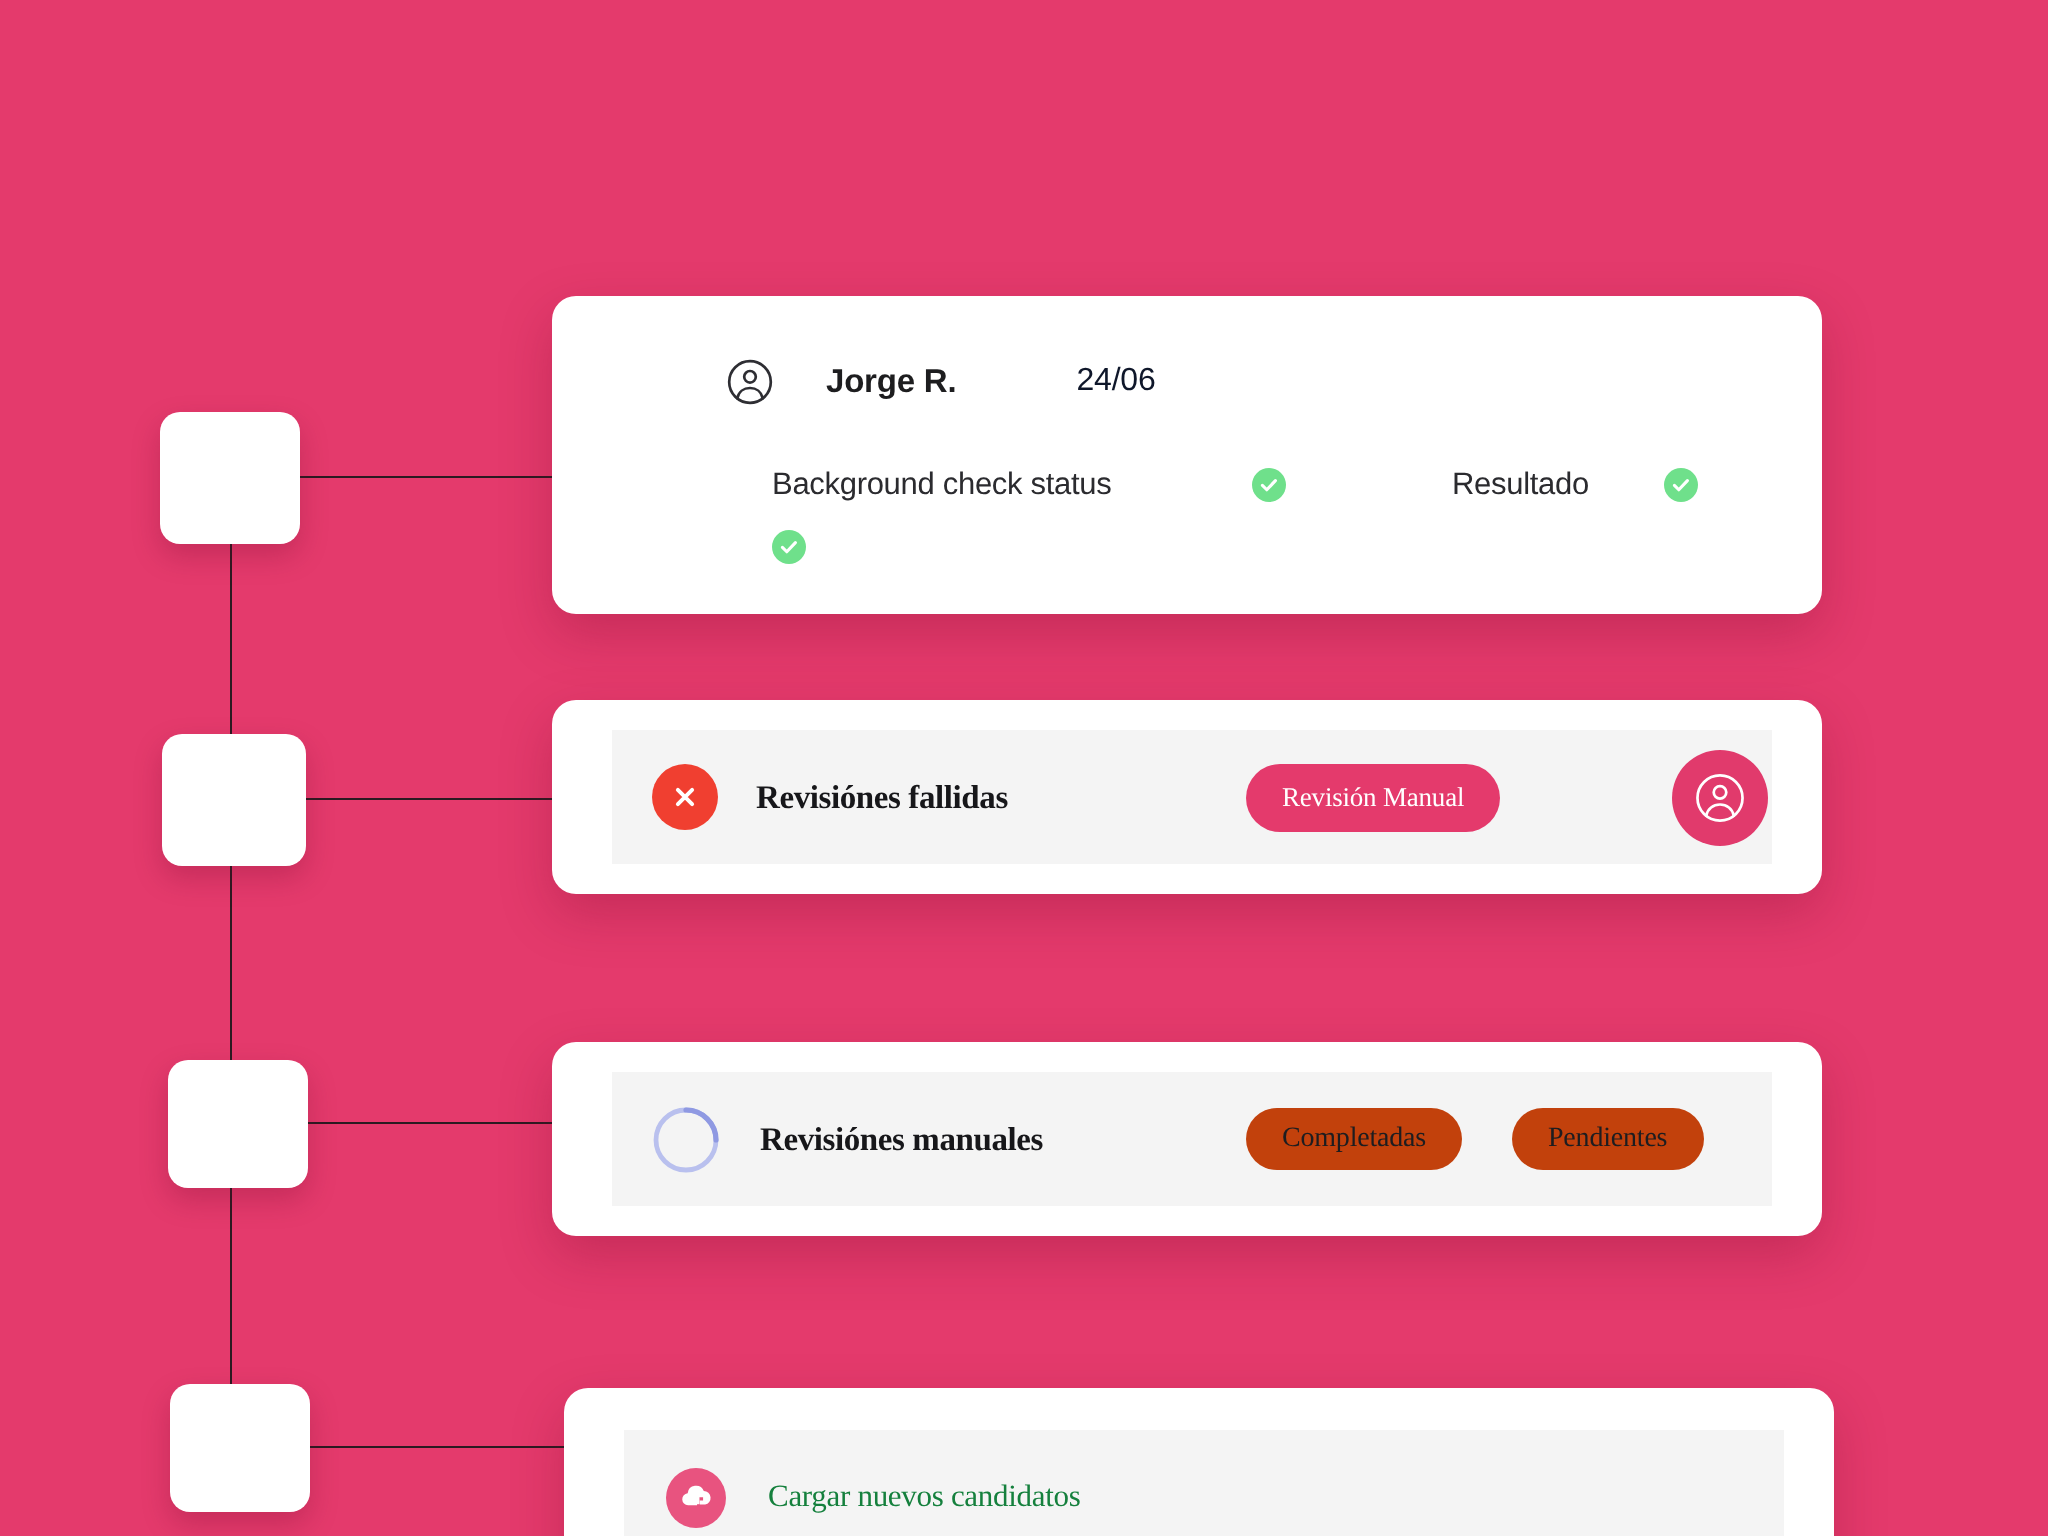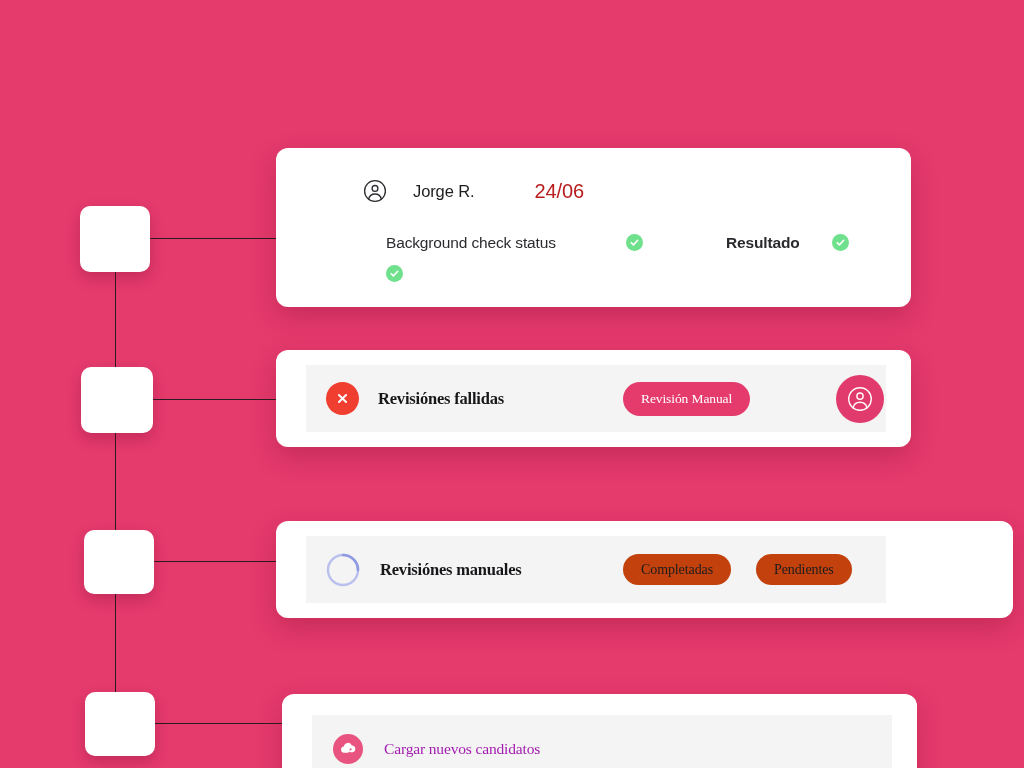--- a/index.html
+++ b/index.html
@@ -66,27 +66,27 @@
   }
   .avatar-outline {
     width: 24px;
     height: 24px;
     flex: 0 0 24px;
     margin-left: -23px;
     margin-right: 26px;
   }
   .profile-name {
     font-size: 16.5px;
-    font-weight: normal;
+    font-weight: bold;
     color: #1d1d1f;
     letter-spacing: -0.1px;
   }
   .profile-date {
-    font-size: 20px;
-    color: #b91c1c;
+    font-size: 16px;
+    color: #0f172a;
     margin-left: 60px;
     letter-spacing: -0.1px;
   }
   .check-grid {
     margin-top: 21px;
     padding-left: 110px;
     position: relative;
   }
   .check-row {
     display: flex;
@@ -101,21 +101,21 @@
     letter-spacing: -0.15px;
   }
   .result-col {
     position: absolute;
     left: 450px;
     top: 0;
     display: flex;
     align-items: center;
     height: 31px;
   }
-  .result-col .check-label { width: 106px; font-weight: bold; }
+  .result-col .check-label { width: 106px; }
 
   .badge-check {
     width: 17px;
     height: 17px;
     border-radius: 50%;
     background: #6fe08b;
     display: inline-flex;
     align-items: center;
     justify-content: center;
     flex: 0 0 17px;
@@ -191,21 +191,21 @@
     display: flex;
     align-items: center;
     justify-content: center;
     cursor: pointer;
   }
 
   
   #card-manual {
     left: 276px;
     top: 521px;
-    width: 737px;
+    width: 635px;
     height: 97px;
   }
   #panel-manual {
     left: 30px;
     top: 15px;
     width: 580px;
     height: 67px;
   }
   .spinner-ring {
     width: 36px;
@@ -252,21 +252,21 @@
     border-radius: 50%;
     background: #e8537f;
     margin-left: 21px;
     display: flex;
     align-items: center;
     justify-content: center;
     flex: 0 0 30px;
   }
   .upload-text {
     font-size: 15.5px;
-    color: #a21caf;
+    color: #15803d;
     margin-left: 21px;
     letter-spacing: -0.15px;
   }
 </style>
 </head>
 <body>
 
 <div id="canvas">
 
   <div class="line v" style="left:115px; top:272px; height:128px;"></div>

